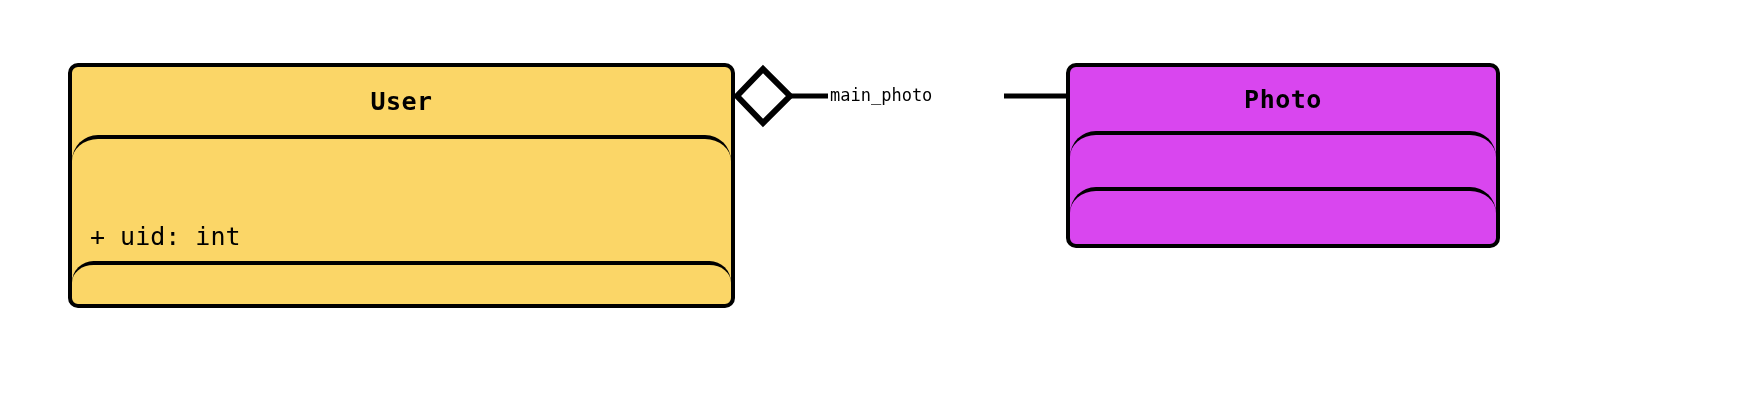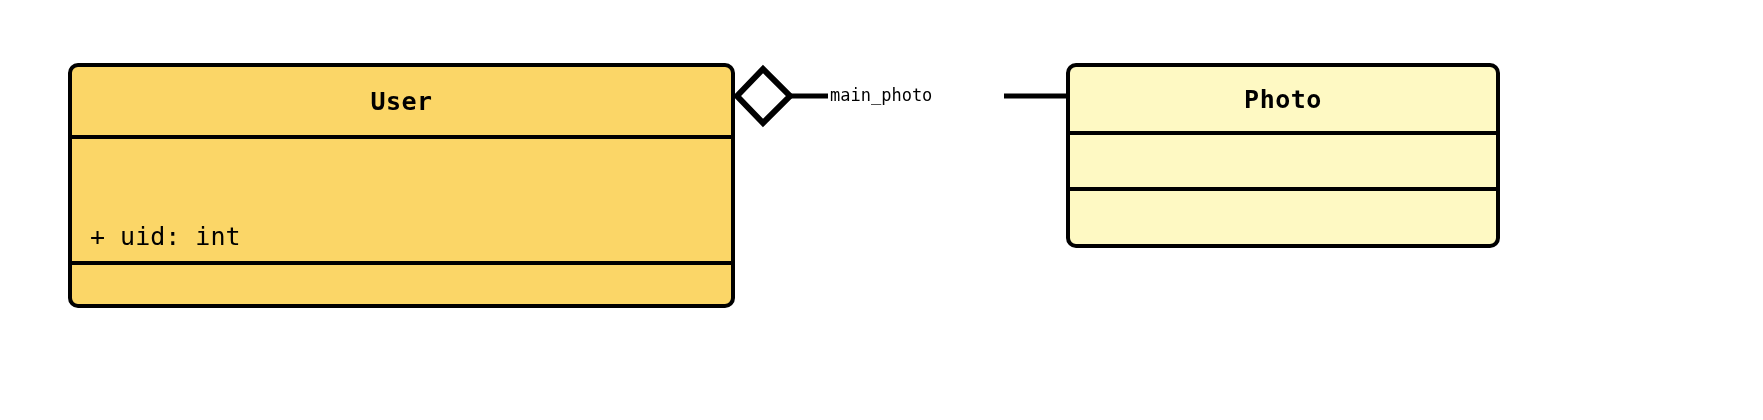--- a/index.html
+++ b/index.html
@@ -51,20 +51,21 @@
     letter-spacing: 0.5px;
     color: #000000;
   }
 
   .members {
     padding: 10px 20px 10px 18px;
     font-size: 25px;
     line-height: 31px;
     color: #000000;
     white-space: pre;
+    border-radius: 26px;
   }
   .member-line {
     white-space: pre;
   }
 
   
   #user-class {
     left: 68px;
     top: 63px;
     width: 667px;
@@ -122,21 +123,21 @@
     <div class="compartment members attributes">
       <div class="member-line"><span>+ uid: </span><span>int</span></div>
       
     </div>
 
     <div class="compartment members operations">
       
     </div>
   </div>
 
-  <div class="uml-class" id="photo-class" style="background: #fef9c3; text-align: center;">
+  <div class="uml-class" id="photo-class" style="background: #d946ef; text-align: center;">
     <div class="compartment class-title">Photo</div>
     <div class="compartment members attributes"></div>
     <div class="compartment members operations"></div>
   </div>
 
   <svg id="connector" viewBox="0 0 1763 420" xmlns="http://www.w3.org/2000/svg">
 
     <polygon points="737,96 763,69 790,96 763,123" fill="#ffffff" stroke="#000000" stroke-width="6" stroke-linejoin="miter"></polygon>
 
     <line x1="790" y1="96" x2="830" y2="96" stroke="#000000" stroke-width="5"></line>

